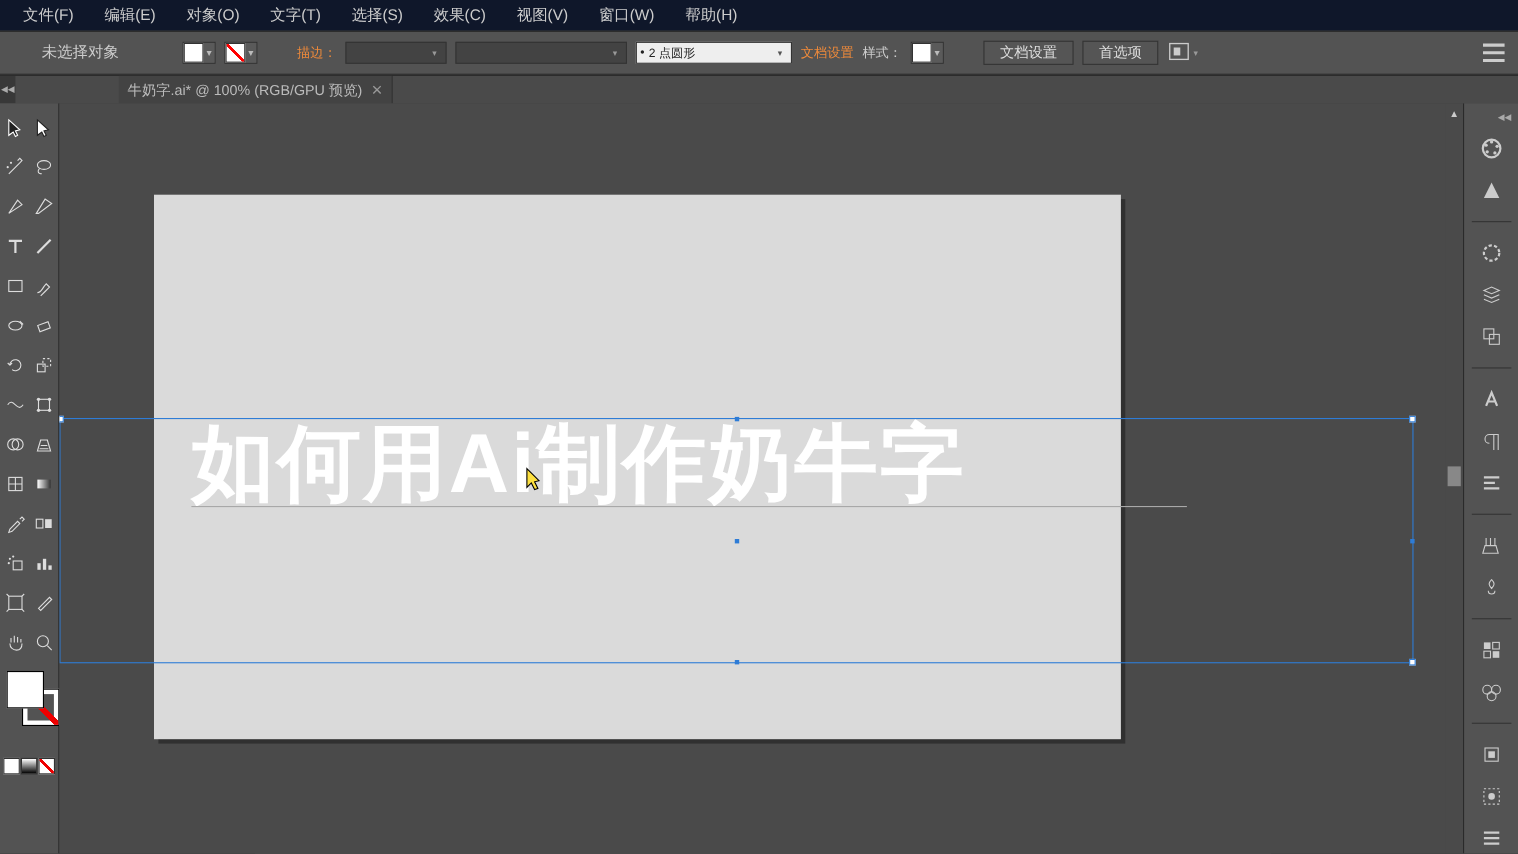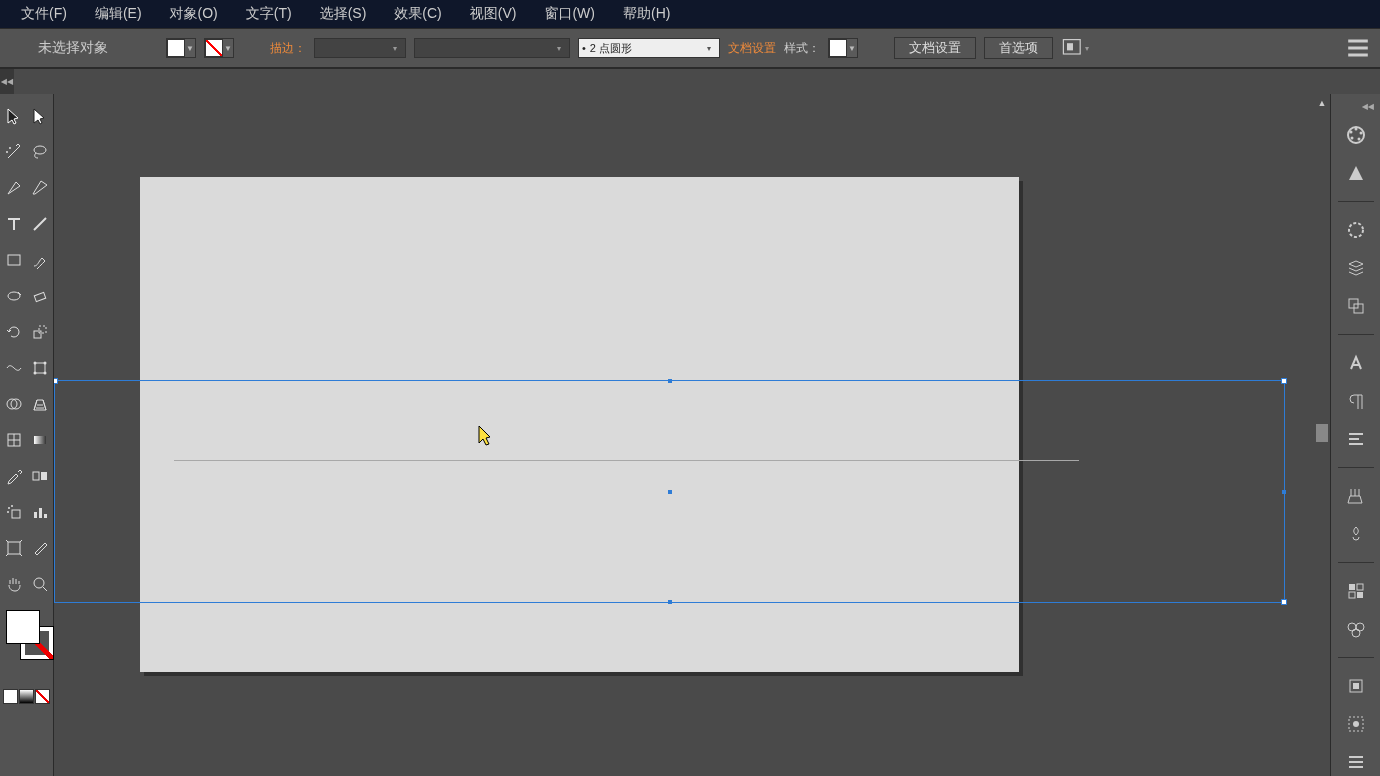--- a/index.html
+++ b/index.html
@@ -114,20 +114,24 @@
   <div style="margin-left:auto" class="iconbtn">
       <svg viewBox="0 0 20 20">
         <path d="M3 5h14M3 10h14M3 15h14" stroke="#ccc" stroke-width="2"></path>
       </svg>
     </div>
 </div>
 
 <div class="tabbar">
   <div class="expander">◀◀</div>
   <div style="width:94px"></div>
+  <div class="tab">
+    <span>牛奶字.ai* @ 100% (RGB/GPU 预览)</span>
+    <span class="close">✕</span>
+  </div>
 </div>
 
 <div class="main">
 
   <div class="toolsbar">
     <div class="tool-row">
         <div class="tool-cell">
           <svg viewBox="0 0 20 20">
             <path d="M4 3l10 9-4 1 2 4-2 1-2-4-4 3z" fill="#222" stroke="#fff"></path>
           </svg>
@@ -329,20 +333,21 @@
       <div class="fs-mini">
           <div class="m1"></div>
           <div class="m2"></div>
           <div class="m3"></div>
         </div>
     </div>
   </div>
 
   <div class="canvas-wrap">
     <div class="artboard"></div>
+    <div class="arttext">如何用Ai制作奶牛字</div>
     <div class="text-underline"></div>
     <div class="selbox">
       <div class="sel-handle" style="left:-3px; top:-3px"></div>
       <div class="sel-handle" style="right:-3px; top:-3px"></div>
       <div class="sel-handle" style="right:-3px; bottom:-3px"></div>
       <div class="sel-mid" style="left:50%; top:50%; margin:-2px 0 0 -2px;"></div>
       <div class="sel-mid" style="left:50%; top:-2px; margin-left:-2px;"></div>
       <div class="sel-mid" style="left:50%; bottom:-2px; margin-left:-2px;"></div>
       <div class="sel-mid" style="top:50%; right:-2px; margin-top:-2px;"></div>
     </div>

